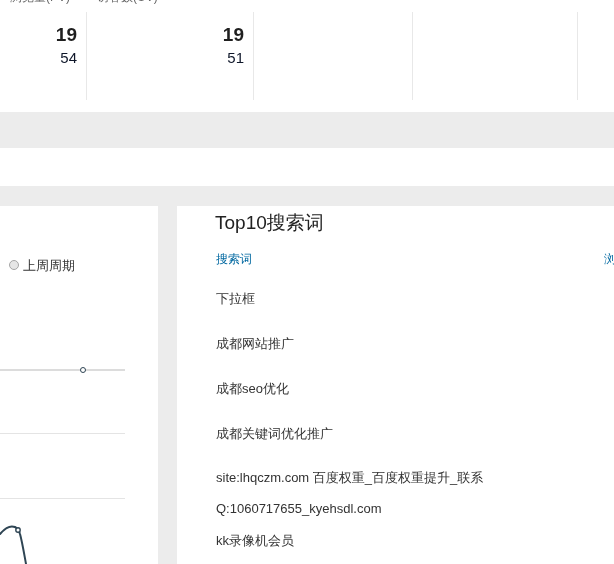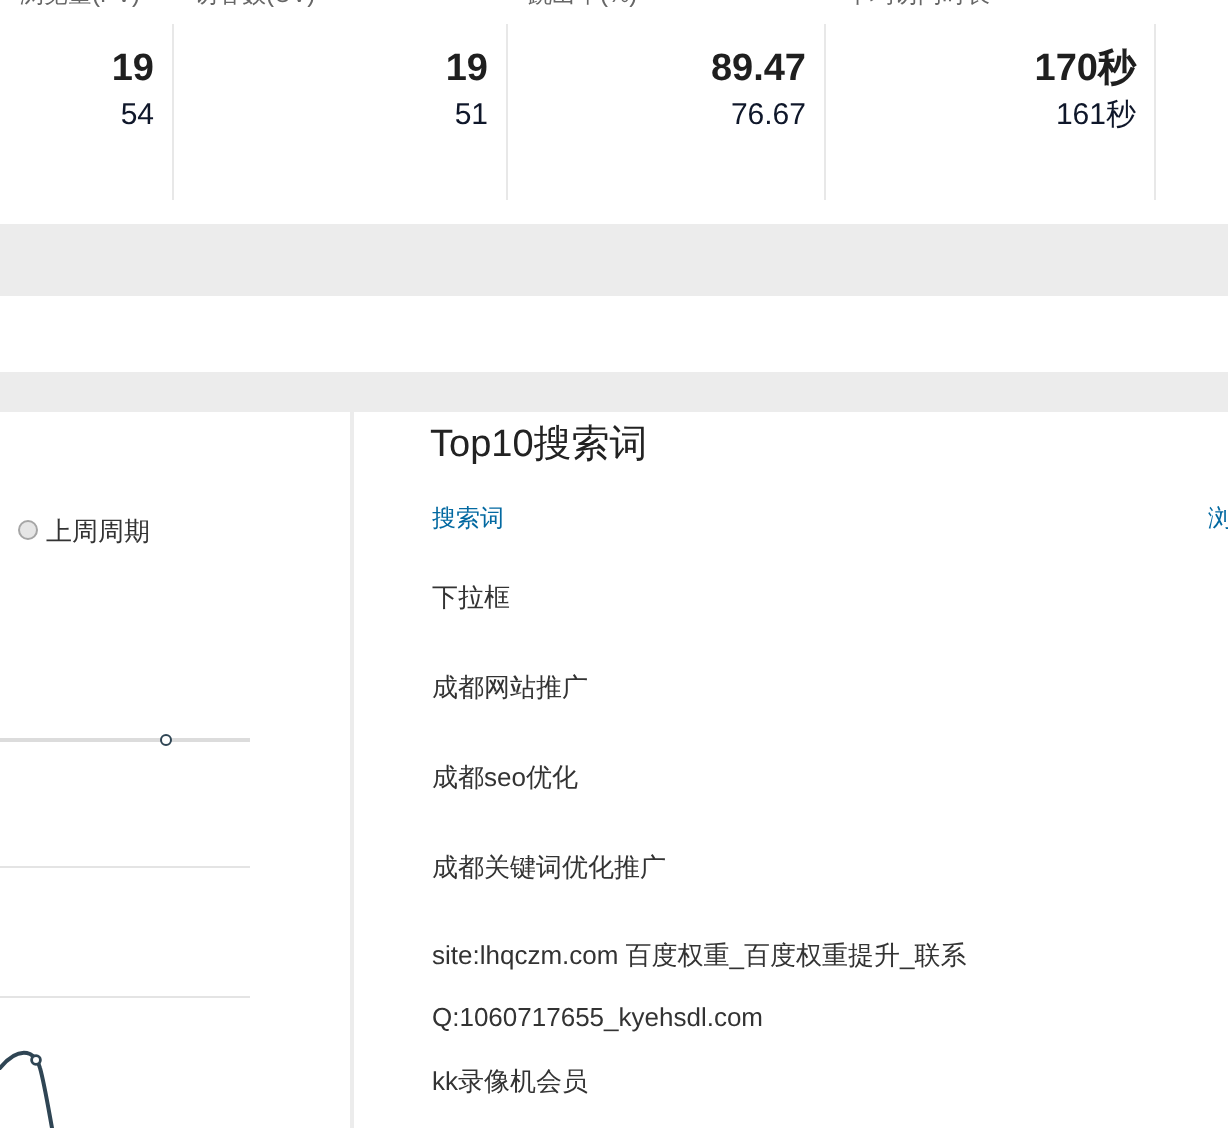--- a/index.html
+++ b/index.html
@@ -69,41 +69,31 @@
   <div class="metric-card" style="left:0;width:87px;">
     <span class="metric-header">浏览量(PV)</span>
     <span class="metric-value">19</span>
     <span class="metric-compare">54</span>
   </div>
   <div class="metric-card" style="left:87px;width:167px;">
     <span class="metric-header">访客数(UV)</span>
     <span class="metric-value">19</span>
     <span class="metric-compare">51</span>
   </div>
-  <div class="metric-card" style="left:254px;width:159px;">
-    <span class="metric-header">跳出率(%)</span>
-    <span class="metric-value">89.47</span>
-    <span class="metric-compare">76.67</span>
-  </div>
-  <div class="metric-card" style="left:413px;width:165px;">
-    <span class="metric-header">平均访问时长</span>
-    <span class="metric-value">170秒</span>
-    <span class="metric-compare">161秒</span>
-  </div>
   <div class="vdivider" style="left:86px;"></div>
   <div class="vdivider" style="left:253px;"></div>
   <div class="vdivider" style="left:412px;"></div>
   <div class="vdivider" style="left:577px;"></div>
 </div>
 
 <div class="band" style="top:112px;height:36px;"></div>
 <div class="band" style="top:186px;height:20px;"></div>
 <div class="gutter"></div>
 
-<div class="abs" style="left:0;top:206px;width:158px;height:358px;background:#fff;padding-left:17px;">
+<div class="abs" style="left:0;top:206px;width:158px;height:358px;background:#fff;">
   <div class="radio-wrap" style="left:9px;top:52px;">
     <span class="radio-circle"></span>
     <span class="radio-label">上周周期</span>
   </div>
 
   <div class="compare-line" style="top:163px;"></div>
   <div class="gridline" style="top:227px;"></div>
   <div class="gridline" style="top:292px;"></div>
   <div class="point-marker" style="left:80px;top:161px;"></div>
 

